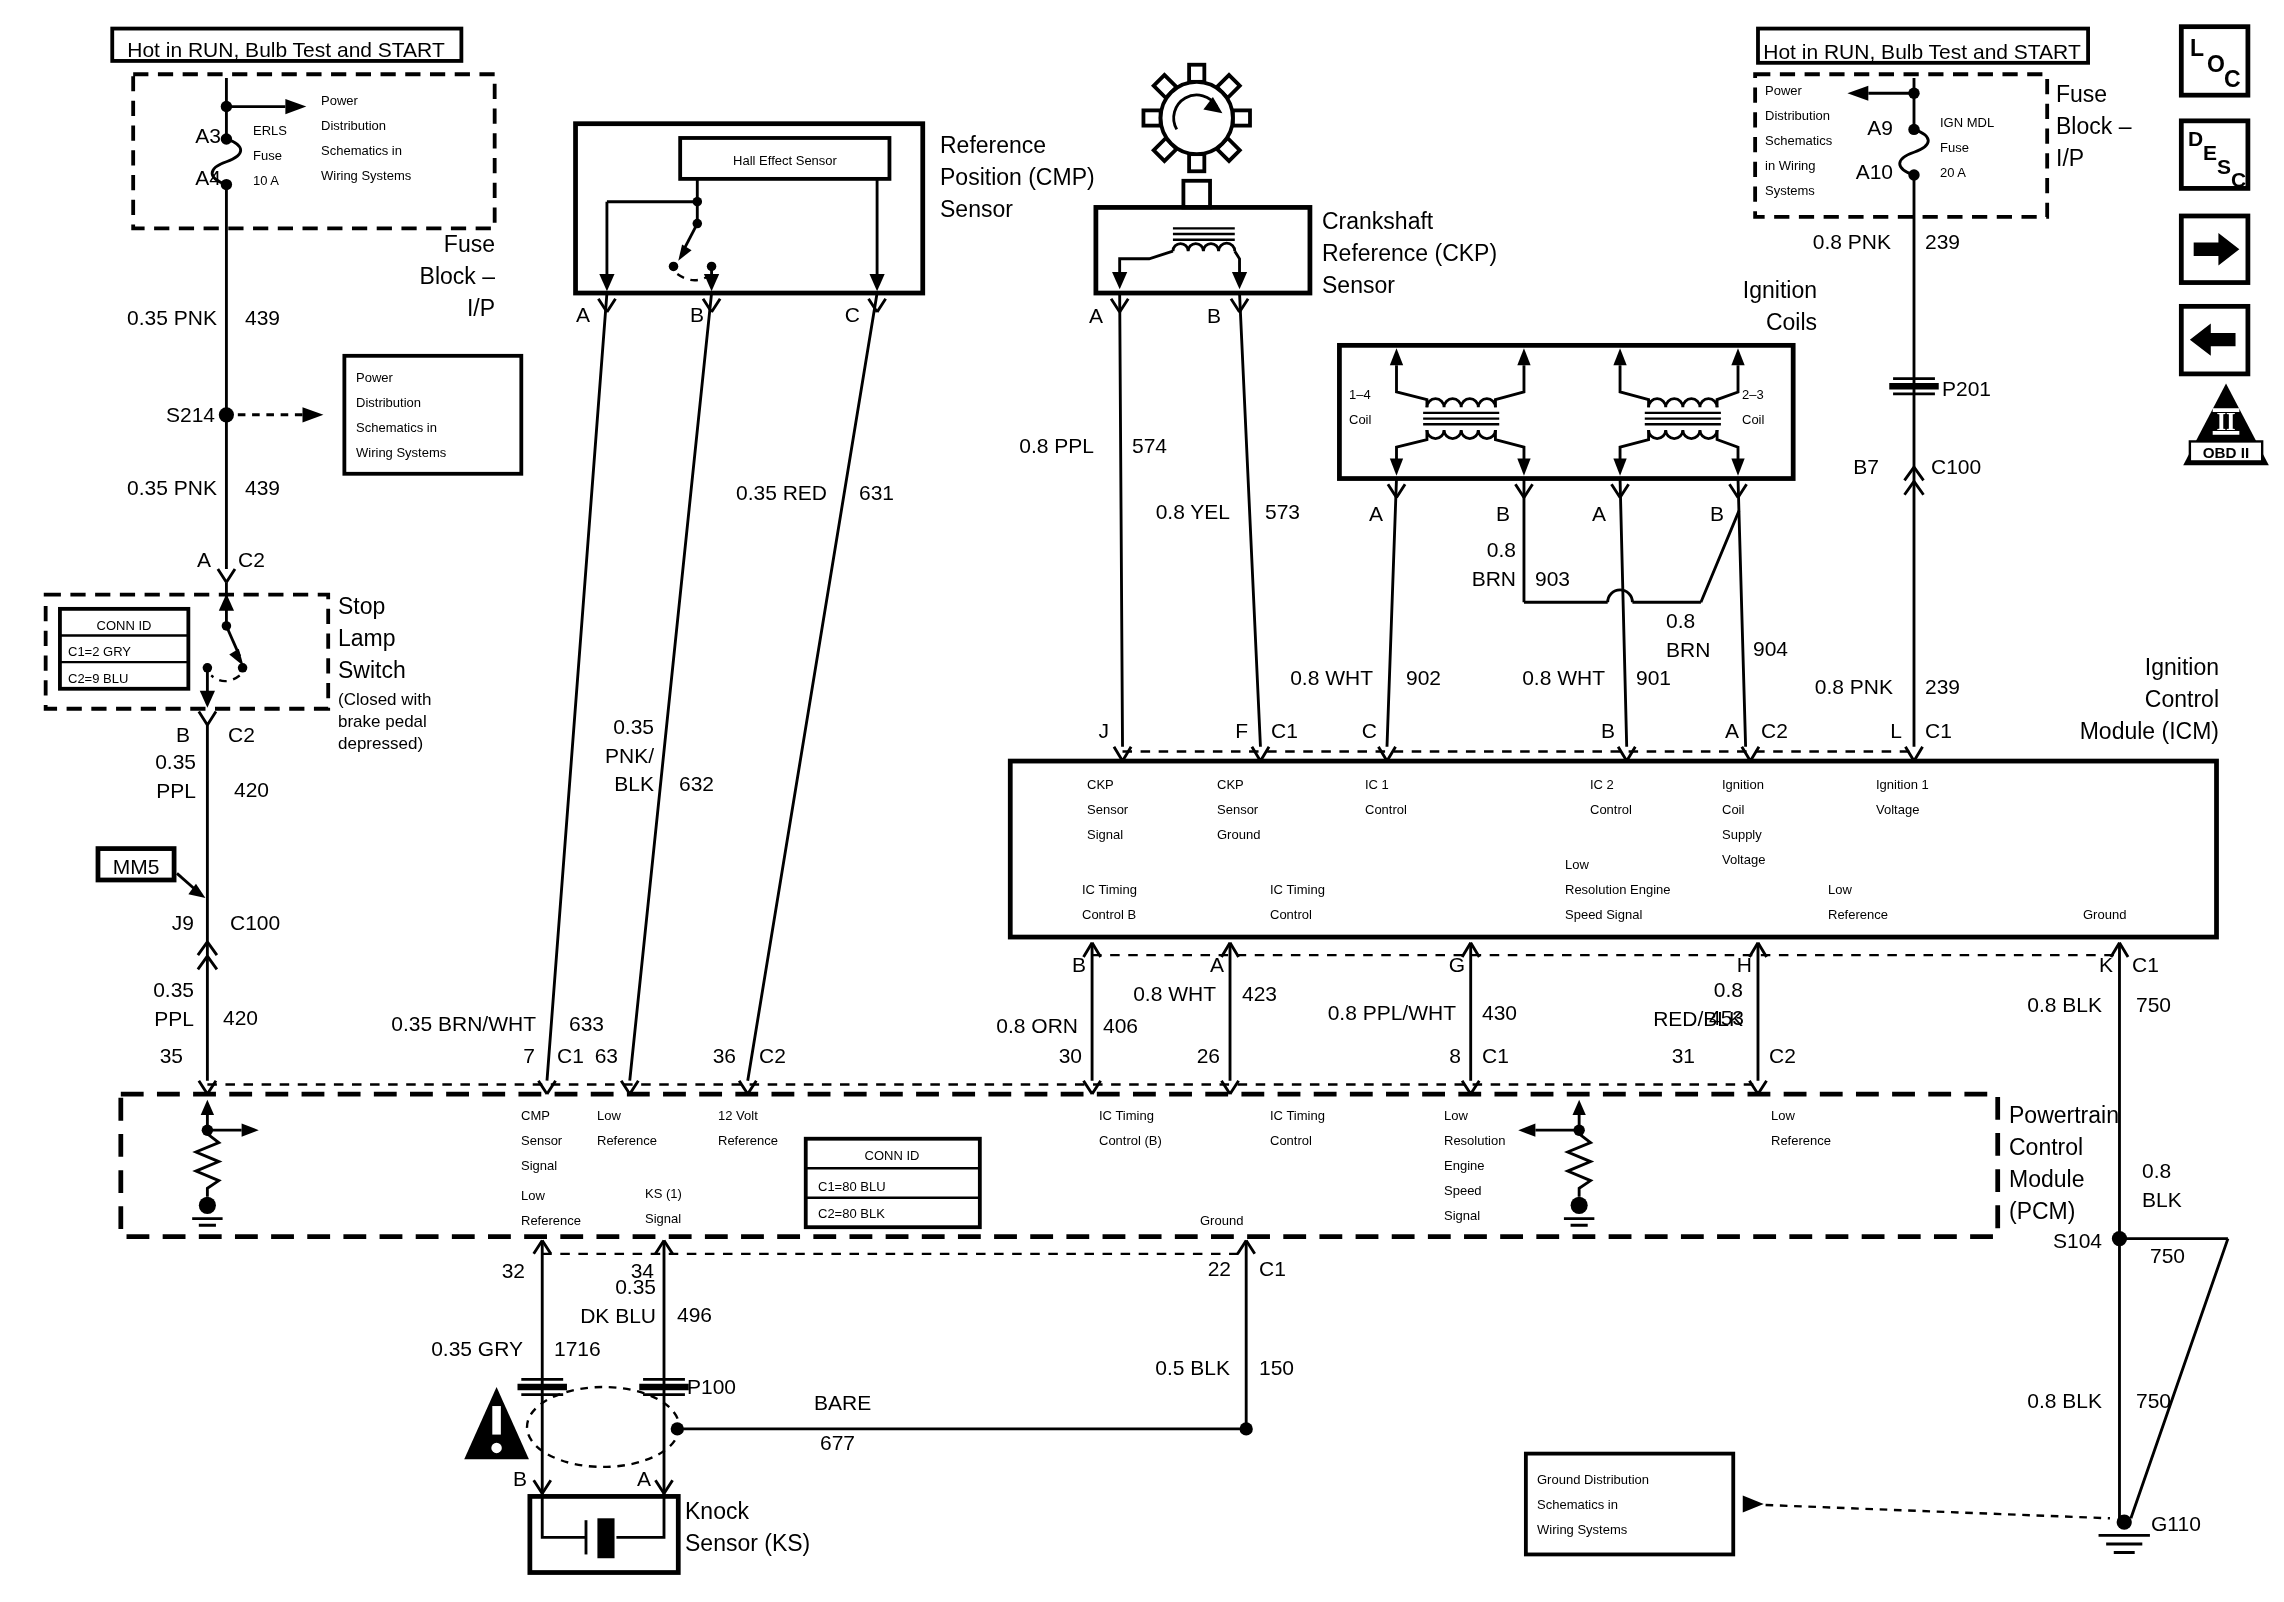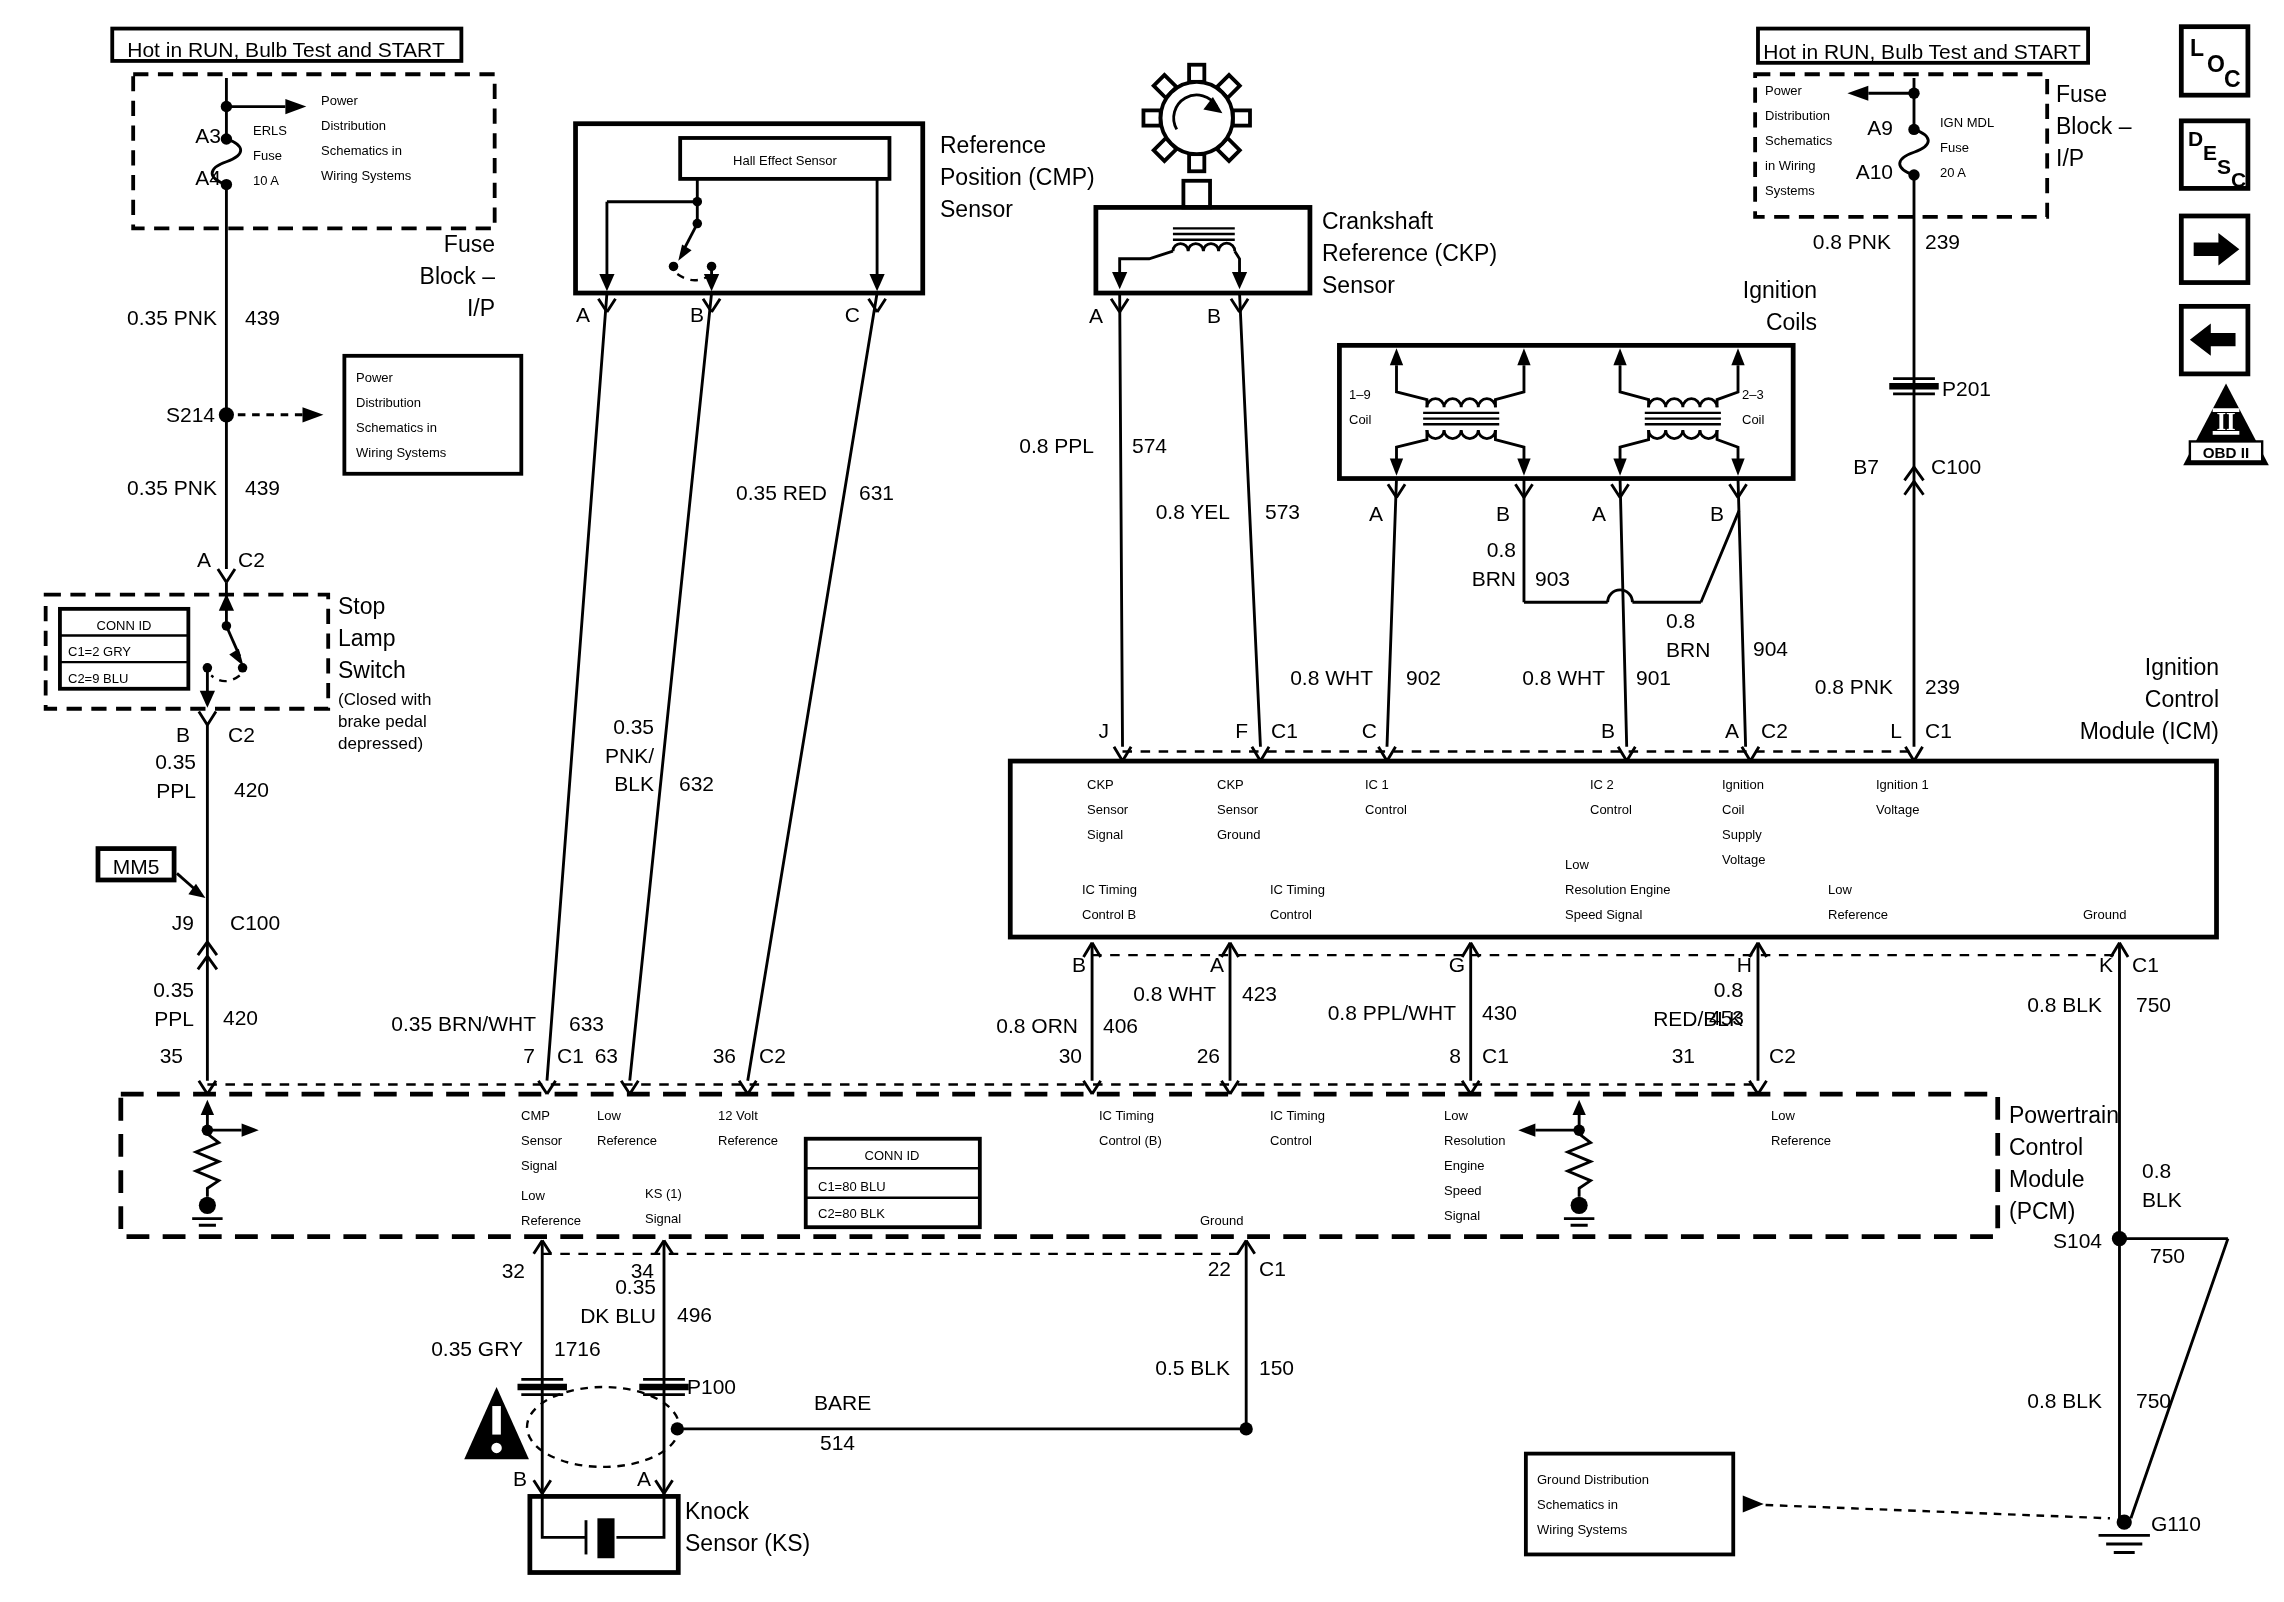--- a/index.html
+++ b/index.html
@@ -321,21 +321,21 @@
 Sensor</div>
 <div class="lb r" style="left:1103px;top:302px">A</div>
 <div class="lb r" style="left:1221px;top:302px">B</div>
 <div class="lb r" style="left:1094px;top:432px">0.8 PPL</div>
 <div class="lb" style="left:1132px;top:432px">574</div>
 <div class="lb r" style="left:1230px;top:498px">0.8 YEL</div>
 <div class="lb" style="left:1265px;top:498px">573</div>
 
 <div class="lb r n" style="left:1817px;top:274px">Ignition
 Coils</div>
-<div class="lb m" style="left:1349px;top:382px">1–9
+<div class="lb m" style="left:1349px;top:382px">1–4
 Coil</div>
 <div class="lb m" style="left:1742px;top:382px">2–3
 Coil</div>
 <div class="lb r" style="left:1383px;top:500px">A</div>
 <div class="lb r" style="left:1510px;top:500px">B</div>
 <div class="lb r" style="left:1606px;top:500px">A</div>
 <div class="lb r" style="left:1724px;top:500px">B</div>
 <div class="lb r" style="left:1373px;top:664px">0.8 WHT</div>
 <div class="lb" style="left:1406px;top:664px">902</div>
 <div class="lb r" style="left:1516px;top:536px">0.8
@@ -471,21 +471,21 @@
 <div class="lb r" style="left:1231px;top:1255px">22</div>
 <div class="lb" style="left:1259px;top:1255px">C1</div>
 
 <div class="lb r" style="left:523px;top:1335px">0.35 GRY</div>
 <div class="lb" style="left:554px;top:1335px">1716</div>
 <div class="lb r" style="left:656px;top:1273px">0.35
 DK BLU</div>
 <div class="lb" style="left:677px;top:1301px">496</div>
 <div class="lb" style="left:687px;top:1373px">P100</div>
 <div class="lb" style="left:814px;top:1389px">BARE</div>
-<div class="lb" style="left:820px;top:1429px">514</div>
+<div class="lb" style="left:820px;top:1429px">677</div>
 <div class="lb r" style="left:1230px;top:1354px">0.5 BLK</div>
 <div class="lb" style="left:1259px;top:1354px">150</div>
 <div class="lb r" style="left:527px;top:1465px">B</div>
 <div class="lb r" style="left:651px;top:1465px">A</div>
 <div class="lb n" style="left:685px;top:1495px">Knock
 Sensor (KS)</div>
 
 <div class="lb m" style="left:1537px;top:1467px">Ground Distribution
 Schematics in
 Wiring Systems</div>

